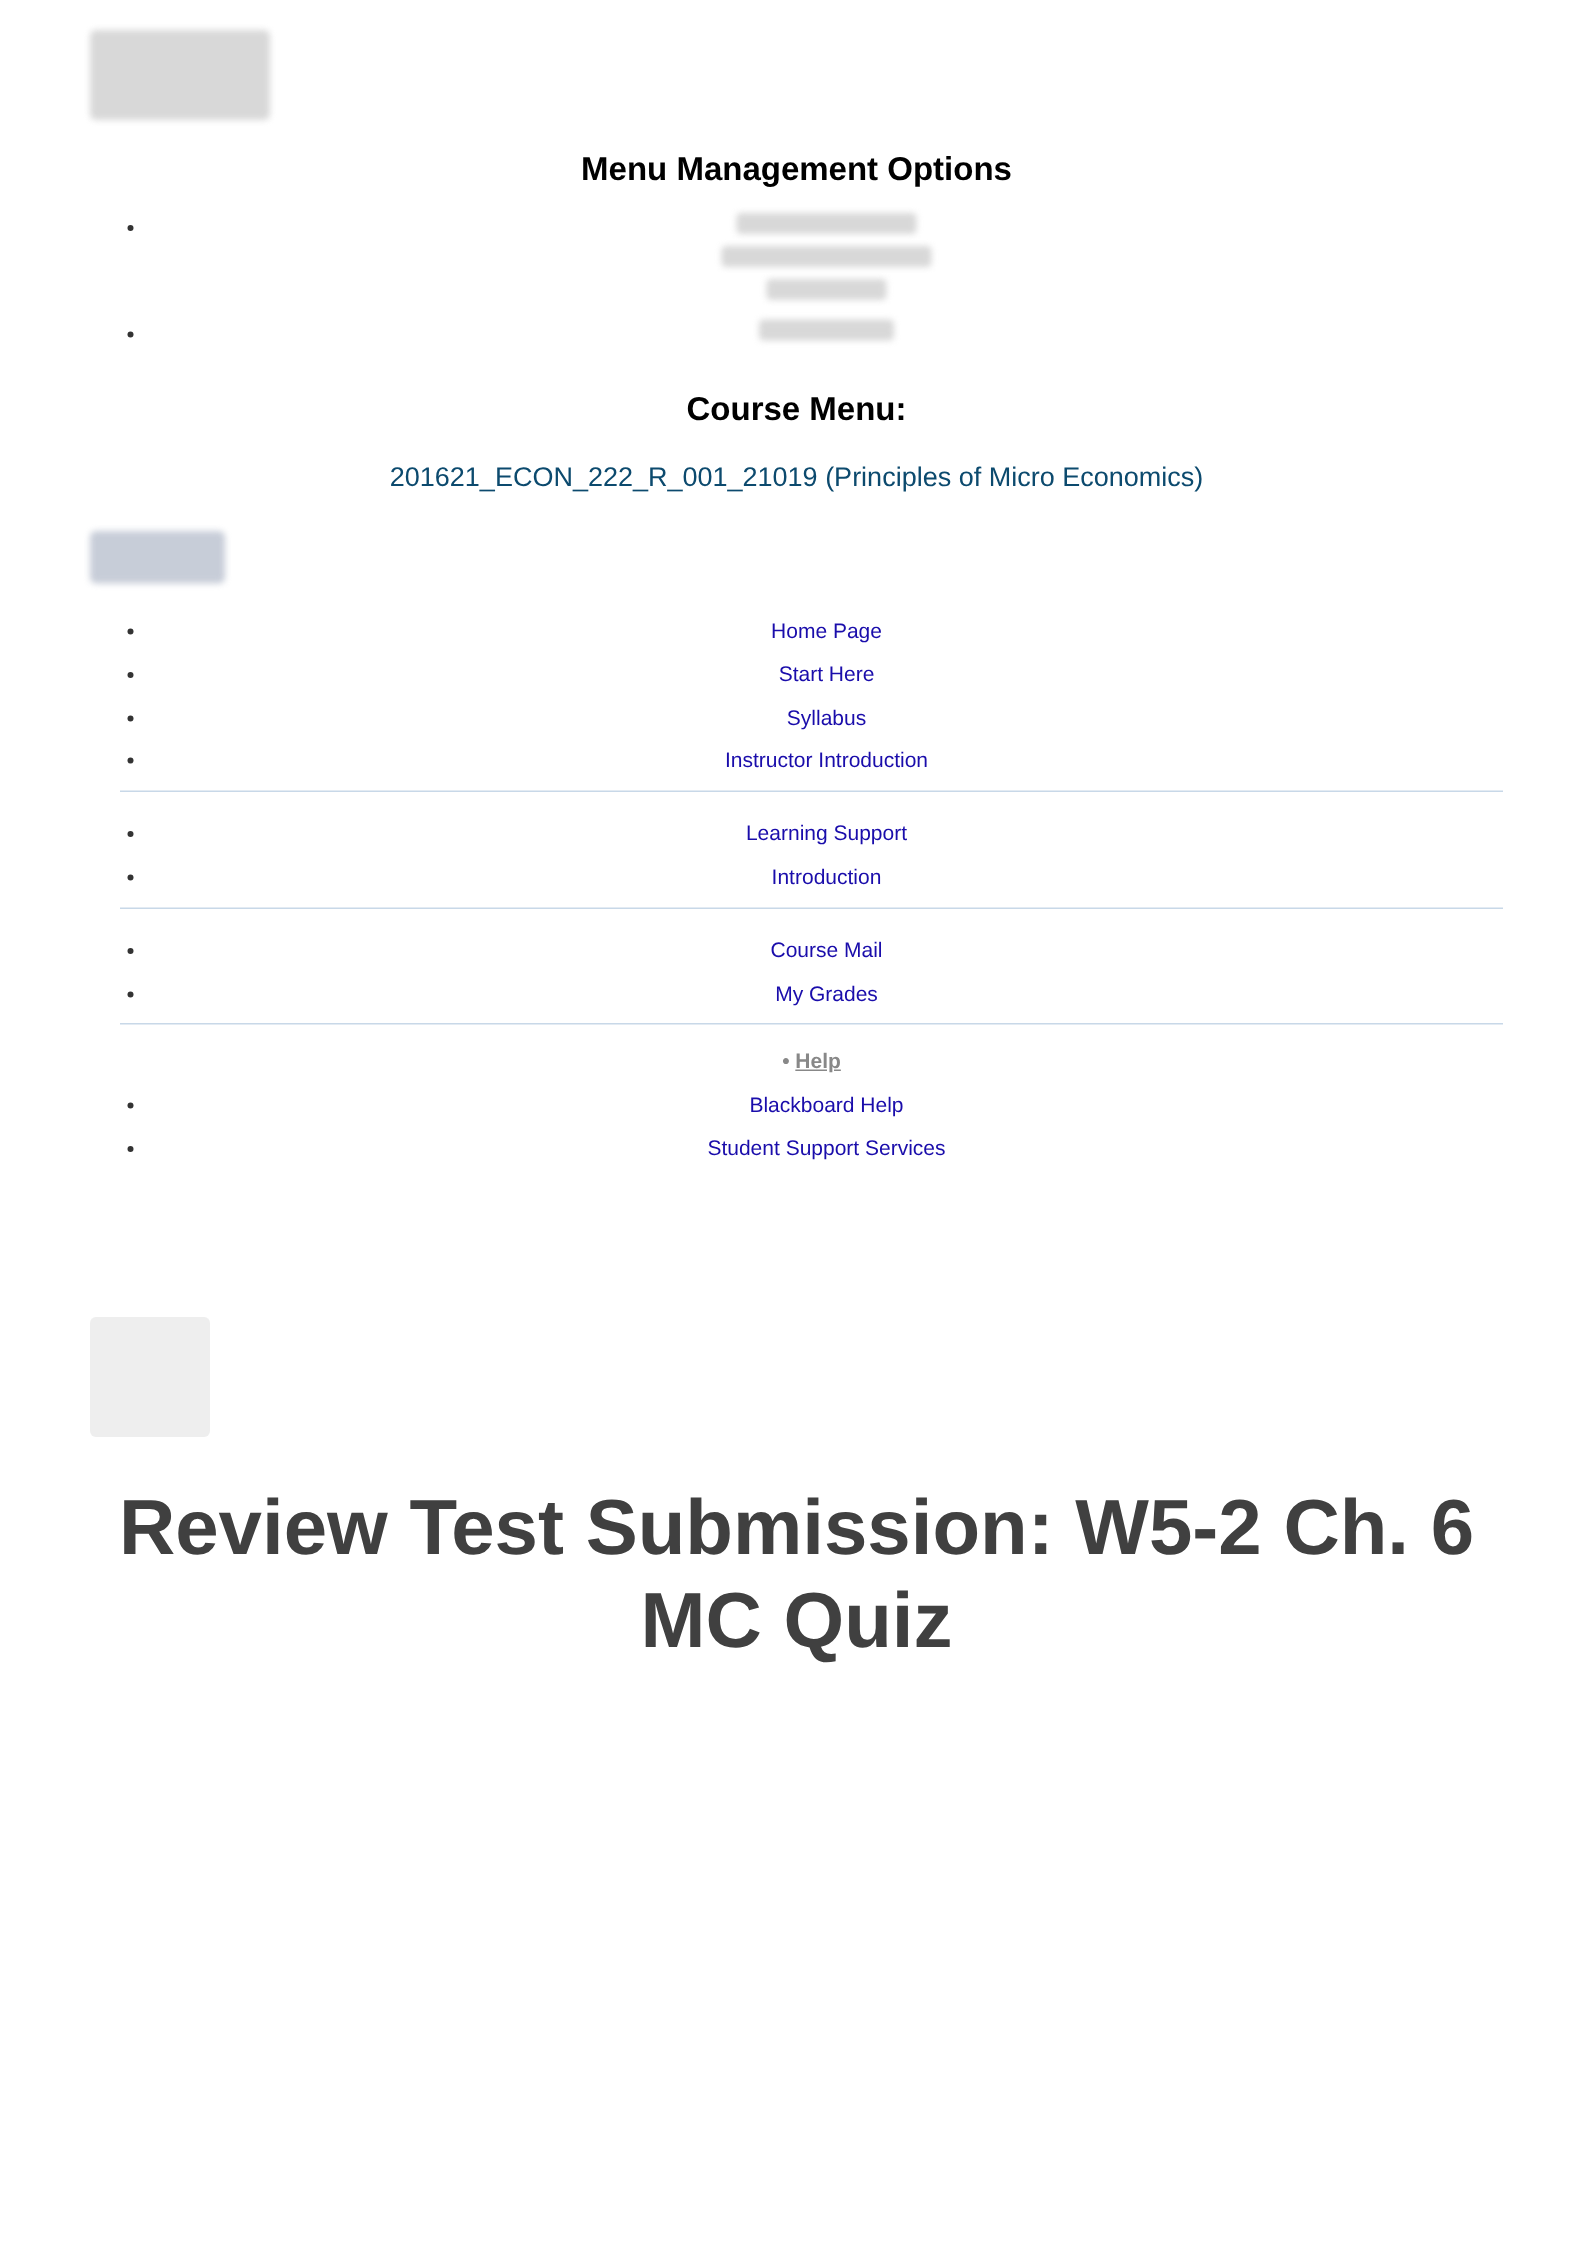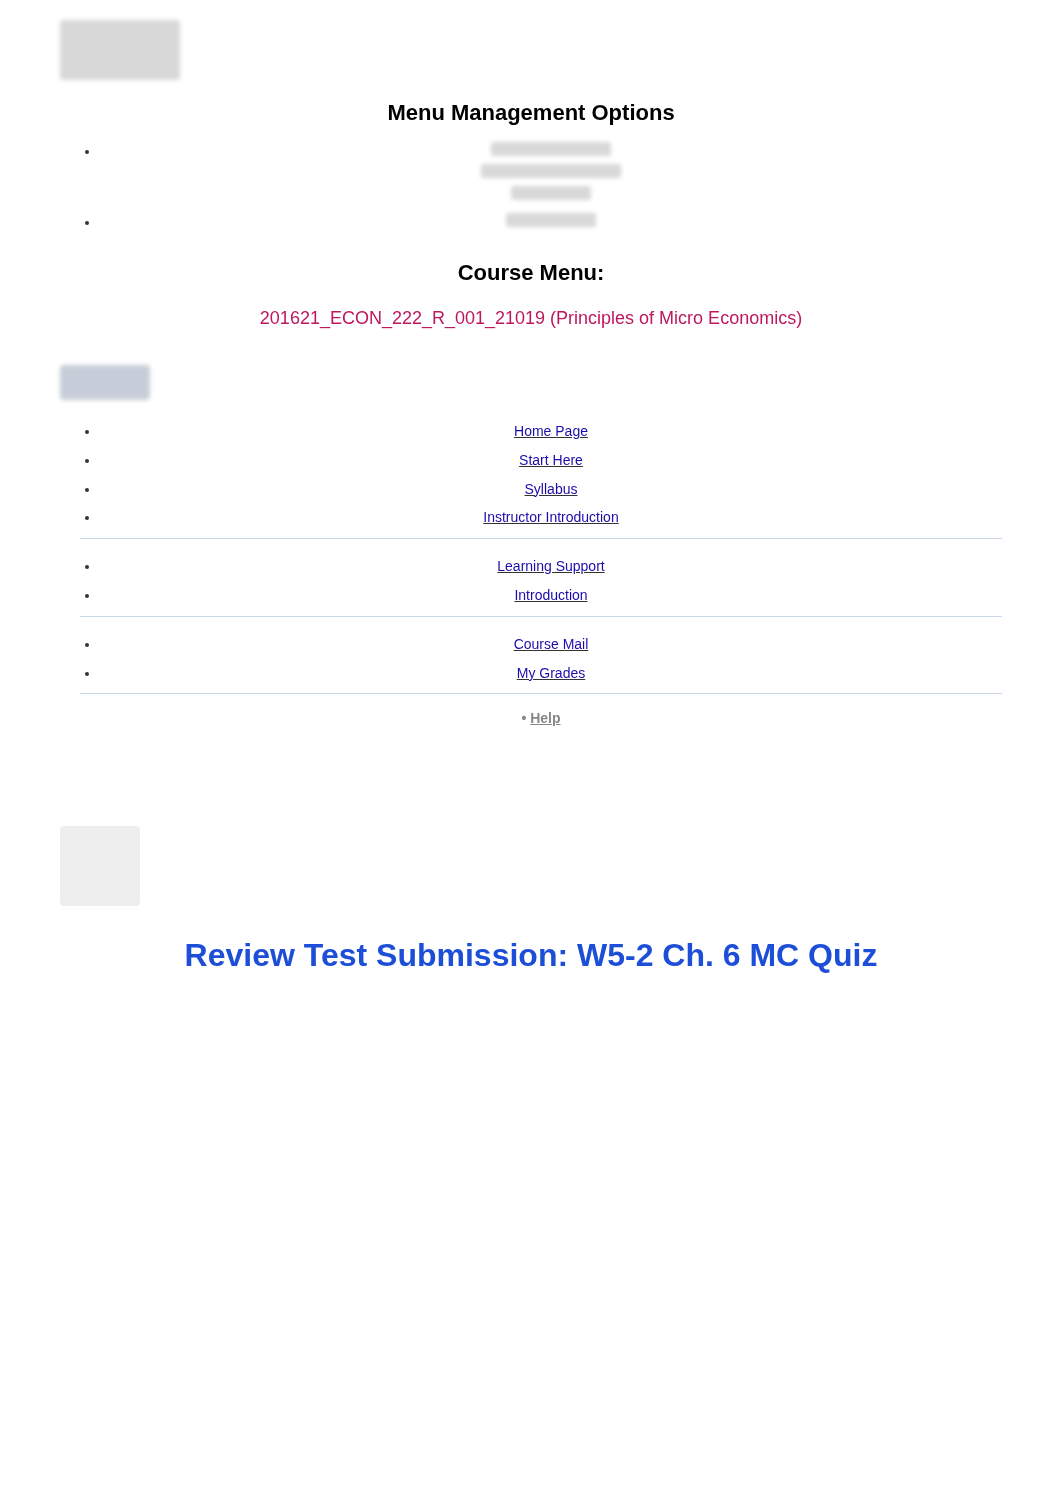--- a/index.html
+++ b/index.html
@@ -81,25 +81,25 @@
 
     .course-menu-heading {
       font-size: 22px;
       font-weight: bold;
       color: #000;
       margin-bottom: 22px;
     }
 
     .course-link {
       font-size: 18px;
-      color: #be185d;
+      color: #0c4a6e;
       text-decoration: none;
       font-weight: normal;
       display: block;
-      margin-bottom: 36px;
+      margin-bottom: 25px;
     }
 
     
     .course-button-placeholder {
       width: 90px;
       height: 35px;
       background: #b0b8c8;
       border-radius: 4px;
       filter: blur(2px);
       opacity: 0.7;
@@ -127,43 +127,42 @@
     .bottom-placeholder {
       width: 80px;
       height: 80px;
       background: #ddd;
       border-radius: 4px;
       opacity: 0.5;
       margin-bottom: 30px;
     }
 
     .review-title {
-      font-size: 32px;
-      font-weight: bold;
-      color: #1d4ed8;
+      font-size: 52px;
+      font-weight: bold;
+      color: #404040;
       line-height: 1.2;
       margin-top: 8px;
     }
 
     .divider-row {
       height: 1px;
       background: #c8d8e8;
       margin: 8px 0;
       margin-left: -20px;
     }
 
     .full-nav-container {
       padding-left: 20px;
     }
 
     .group-list {
       list-style: disc;
       padding-left: 20px;
       margin-bottom: 16px;
-      text-decoration: underline;
     }
 
     .group-list li {
       margin-bottom: 5px;
       line-height: 1.7;
     }
 
     .help-section-header {
       text-align: center;
       margin: 10px 0;
@@ -250,20 +249,28 @@
       </li>
       <li style="list-style:none; padding:0; margin:0;">
         <div class="divider-row"></div>
       </li>
     </ul>
 
     <div class="help-section-header">
       <span>• </span><span class="help-text">Help</span>
     </div>
 
+    <ul class="help-bullet-list">
+      <li>
+        <a class="nav-link" href="#">Blackboard Help</a>
+      </li>
+      <li>
+        <a class="nav-link" href="#">Student Support Services</a>
+      </li>
+    </ul>
 
   </div>
 
   <div class="bottom-section">
     <div class="bottom-placeholder"></div>
     <h1 class="review-title">Review Test Submission: W5-2 Ch. 6 MC Quiz</h1>
   </div>
 
 </div>
 

